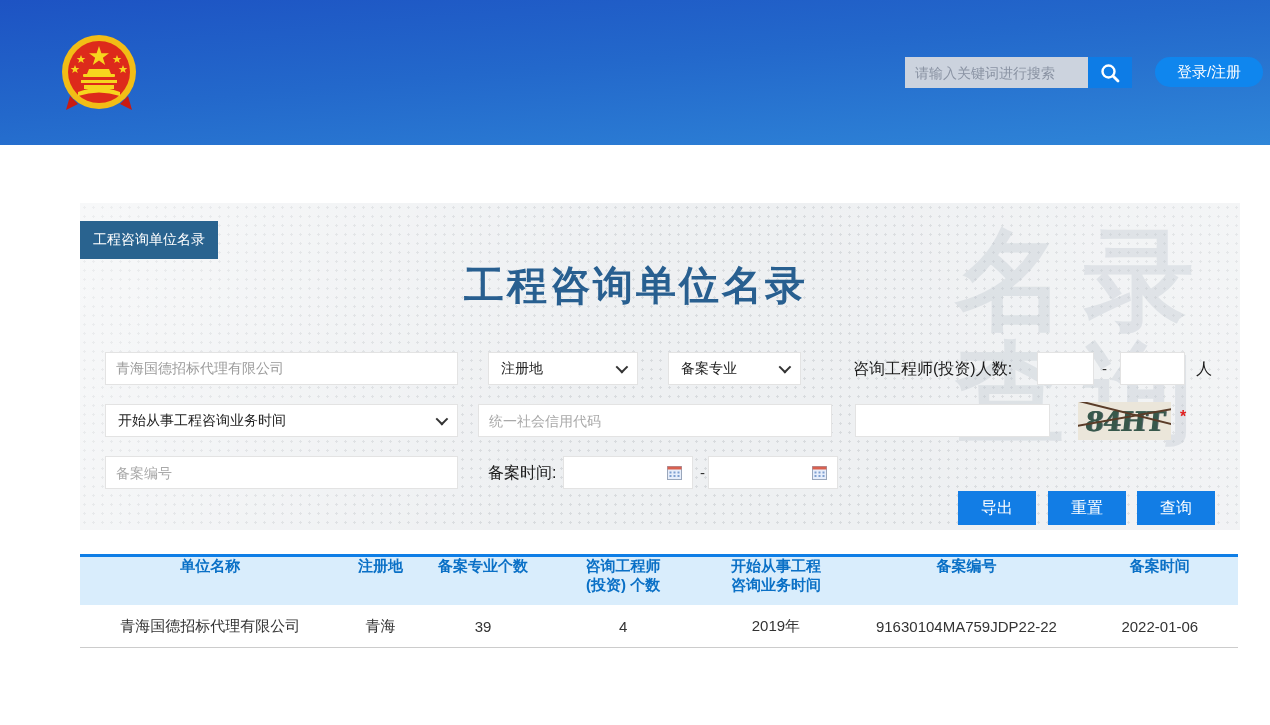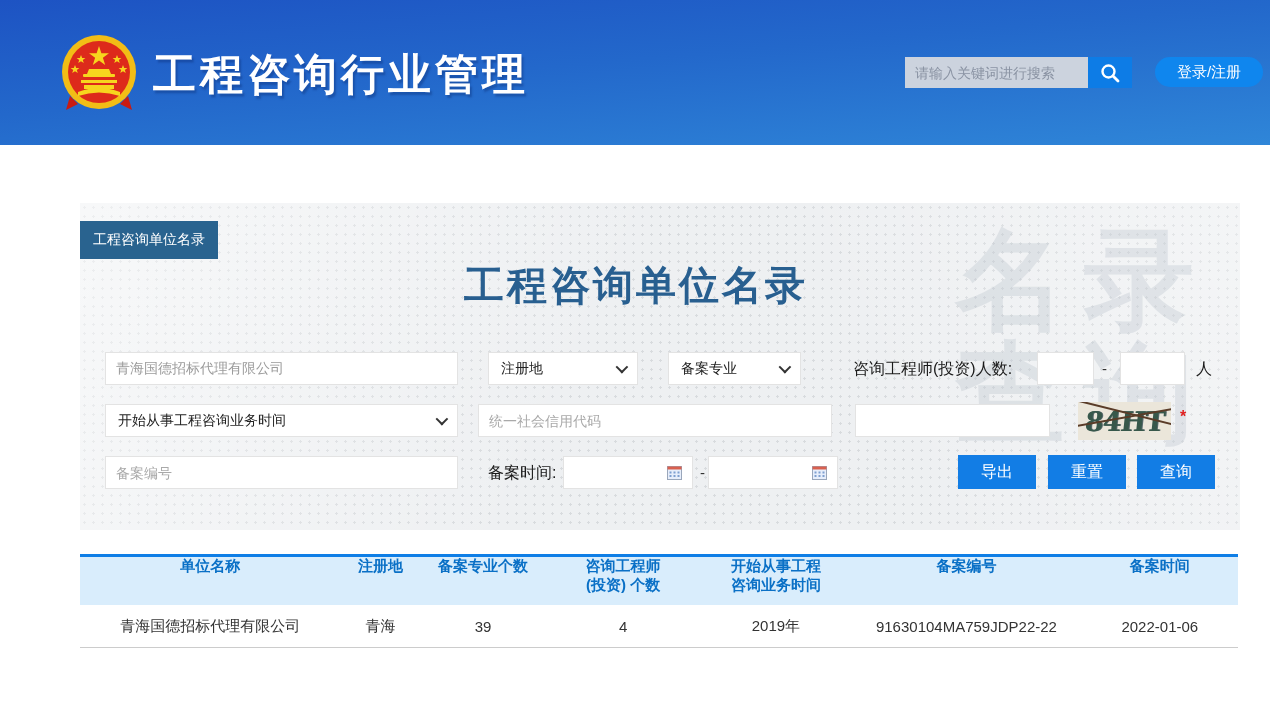--- a/index.html
+++ b/index.html
@@ -91,21 +91,21 @@
     text-shadow:1px 0 0 #5a6b6e;
   }
   .captcha .line1, .captcha .line2 { position:absolute; left:-6px; width:110px; height:1.5px; background:#5a3c28; }
   .line1 { top:10px; transform:rotate(14deg); }
   .line2 { top:14px; transform:rotate(-10deg); background:#7a6a4a; }
   .req-star { position:absolute; z-index:3; left:1100px; top:205px; color:#e02020; font-size:16px; font-weight:bold; }
 
   .btn {
     position:absolute; z-index:3; height:34px; width:78px; border:none; cursor:pointer;
     background:#127de5; color:#ffffff; font-size:16px;
-    display:flex; align-items:center; justify-content:center;
+    display:flex; align-items:center; justify-content:center;margin-top:36px;
   }
 
   
   .result-table { position:absolute; left:80px; top:554px; width:1158px; border-top:3px solid #0e7ee6; }
   .thead {
     display:flex; background:#d9edfc; height:48px; 
     color:#0a70c6; font-size:15px; font-weight:bold;
   }
   .thead .cell { white-space:pre-line; line-height:1.25; }
   .trow {
@@ -130,21 +130,20 @@
     <polygon points="61,21 62.2,24 65.4,24 62.8,26 63.8,29.1 61,27.2 58.2,29.1 59.2,26 56.6,24 59.8,24" fill="#f7d51e"></polygon>
     <polygon points="19,31 20.2,34 23.4,34 20.8,36 21.8,39.1 19,37.2 16.2,39.1 17.2,36 14.6,34 17.8,34" fill="#f7d51e"></polygon>
     <polygon points="67,31 68.2,34 71.4,34 68.8,36 69.8,39.1 67,37.2 64.2,39.1 65.2,36 62.6,34 65.8,34" fill="#f7d51e"></polygon>
     <rect x="27" y="40" width="32" height="3" rx="1" fill="#f7d51e"></rect>
     <path d="M31 40 L33 35 L53 35 L55 40 Z" fill="#f7d51e"></path>
     <rect x="25" y="46" width="36" height="3" fill="#f7d51e"></rect>
     <rect x="28" y="51" width="30" height="4" fill="#f7d51e"></rect>
     <path d="M22 58 Q43 50 64 58 L64 62 Q43 55 22 62 Z" fill="#f7d51e"></path>
   </svg>
 
-  <div class="site-title">工程咨询行业管理</div>
 
   <div class="search-group">
     <input class="search-input" type="text" placeholder="请输入关键词进行搜索" style="">
     <button class="search-btn">
       <svg width="22" height="22" viewBox="0 0 22 22">
         <circle cx="9.5" cy="9.5" r="6" fill="none" stroke="#ffffff" stroke-width="2.4"></circle>
         <line x1="14" y1="14" x2="19" y2="19" stroke="#ffffff" stroke-width="2.8" stroke-linecap="round"></line>
       </svg>
     </button>
   </div>

